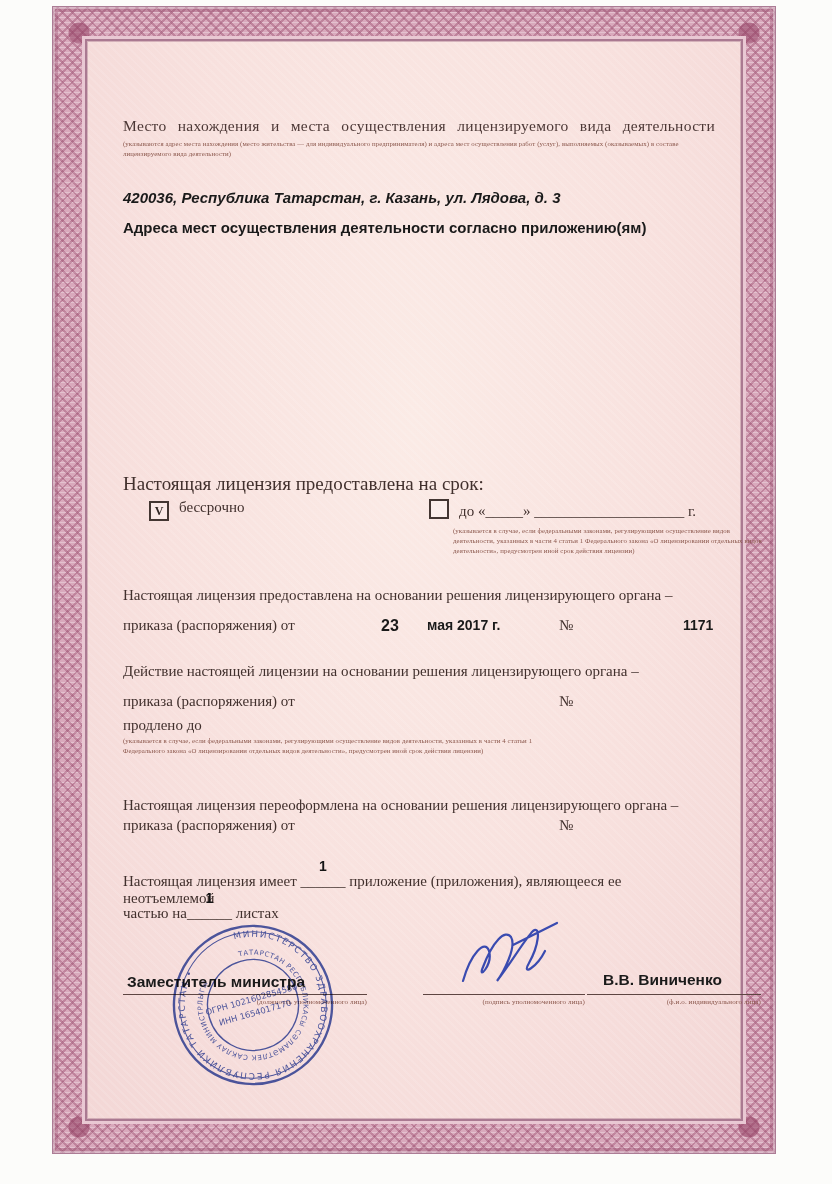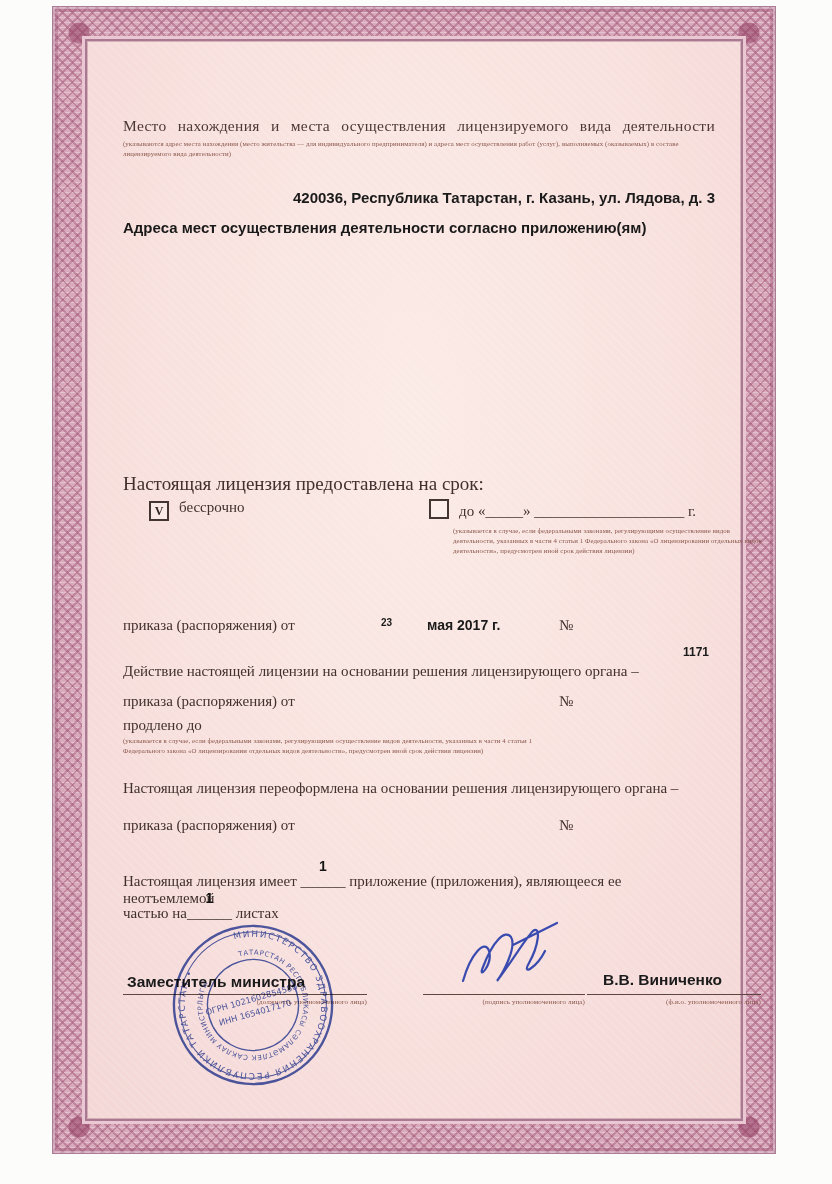--- a/index.html
+++ b/index.html
@@ -35,51 +35,51 @@
   .content{position:absolute;left:36px;right:26px;top:38px;bottom:30px;color:#41302d;font-size:15px;}
   .abs{position:absolute;left:0;right:0;}
 
   .loc-title{
     top:38px;font-size:15.5px;color:#4c3836;letter-spacing:.3px;word-spacing:7px;
     text-align:justify;text-align-last:justify;
   }
   .loc-note{top:60px;font-size:6.8px;line-height:1.5;color:#8a564b;letter-spacing:.1px;}
   .small-note{font-size:6.8px;line-height:1.5;color:#8a564b;letter-spacing:.1px;}
   .bold-sans{font-family:"Liberation Sans",sans-serif;font-weight:bold;color:#1a1a1a;}
-  .addr1{top:110px;text-align:right;font-size:15px;}
+  .addr1{top:110px;text-align:left;font-size:15px;font-style:italic;}
   .addr2{top:140px;text-align:left;font-size:15px;}
 
   .term-heading{top:394px;font-size:19px;}
   .check-row{top:420px;height:24px;padding-left:26px;}
   .checkbox{
     display:inline-block;width:16px;height:16px;border:2px solid #433632;
     vertical-align:-3px;text-align:center;font-weight:bold;font-size:12px;line-height:16px;color:#2f2522;
     background:rgba(255,255,255,.25);
   }
   .perpetual-label{margin-left:10px;}
   .until-group{position:absolute;left:306px;top:0;}
   .until-label{margin-left:10px;}
   .until-note{top:447px;left:330px;width:316px;}
 
   .granted1{top:508px;}
   .order-row{height:22px;}
   .granted2{top:538px;}
   .order-row span{position:absolute;white-space:nowrap;}
   .o-prefix{left:0;}
-  .o-day{left:258px;font-size:10px;}
+  .o-day{left:258px;font-size:16px;}
   .o-month{left:304px;font-size:14px;}
   .o-num{left:436px;}
-  .o-numval{left:560px;font-size:12px;margin-top:28px;}
+  .o-numval{left:560px;font-size:14px;}
 
   .prolong1{top:584px;}
   .prolong2{top:614px;}
   .prolong3{top:638px;}
   .prolong-note{top:657px;width:446px;}
 
-  .reissue1{top:701px;}
+  .reissue1{top:718px;}
   .reissue2{top:738px;}
 
   .appendix1{top:794px;}
   .appendix2{top:826px;}
   .blankwrap{position:relative;display:inline-block;letter-spacing:0;}
   .blank-num{
     position:absolute;left:50%;transform:translateX(-50%);top:-15px;
     font-family:"Liberation Sans",sans-serif;font-weight:bold;font-size:14px;color:#151515;
   }
 
@@ -117,20 +117,21 @@
       <div class="abs term-heading">Настоящая лицензия предоставлена на срок:</div>
 
       <div class="abs check-row">
         <span class="checkbox">V</span><span class="perpetual-label">бессрочно</span>
         <span class="until-group">
           <span class="checkbox"></span><span class="until-label">до «_____» ____________________  г.</span>
         </span>
       </div>
       <div class="abs until-note small-note" style="right:auto;">(указывается в случае, если федеральными законами, регулирующими осуществление видов деятельности, указанных в части 4 статьи 1 Федерального закона «О лицензировании отдельных видов деятельности», предусмотрен иной срок действия лицензии)</div>
 
+      <div class="abs granted1">Настоящая лицензия предоставлена на основании решения лицензирующего органа –</div>
       <div class="abs granted2 order-row">
         <span class="o-prefix">приказа (распоряжения)  от</span>
         <span class="o-day bold-sans">23</span>
         <span class="o-month bold-sans">мая 2017 г.</span>
         <span class="o-num">№</span>
         <span class="o-numval bold-sans">1171</span>
       </div>
 
       <div class="abs prolong1">Действие настоящей лицензии на основании решения лицензирующего органа –</div>
       <div class="abs prolong2 order-row">
@@ -166,21 +167,21 @@
           <svg class="sig-scribble" viewBox="0 0 130 74">
             <path d="M22,62 C30,34 44,20 48,32 C52,46 36,62 42,48 C52,22 64,10 70,18 C76,28 62,54 56,62
                      C70,44 84,20 92,12 C100,6 98,26 88,44 C80,58 96,48 104,32 M72,26 L116,4" fill="none" stroke="#3a4bb0" stroke-width="2.2" stroke-linecap="round"></path>
           </svg>
           <div class="line"></div>
           <div class="sig-caption">(подпись уполномоченного лица)</div>
         </div>
         <div class="sig-col sig-name">
           <span class="val bold-sans">В.В. Виниченко</span>
           <div class="line"></div>
-          <div class="sig-caption">(ф.и.о. уполномоченного лица)</div>
+          <div class="sig-caption">(ф.и.о. индивидуального лица)</div>
         </div>
       </div>
 
       <svg class="stamp" viewBox="0 0 170 170">
         <defs>
           <path id="ringOuter" d="M85,16 a69,69 0 1,1 -0.01,0"></path>
           <path id="ringInner" d="M85,34 a51,51 0 1,1 -0.01,0"></path>
         </defs>
         <circle cx="85" cy="85" r="80" fill="none" stroke="#2f44a6" stroke-width="2.4"></circle>
         <circle cx="85" cy="85" r="74" fill="none" stroke="#2f44a6" stroke-width="1"></circle>

